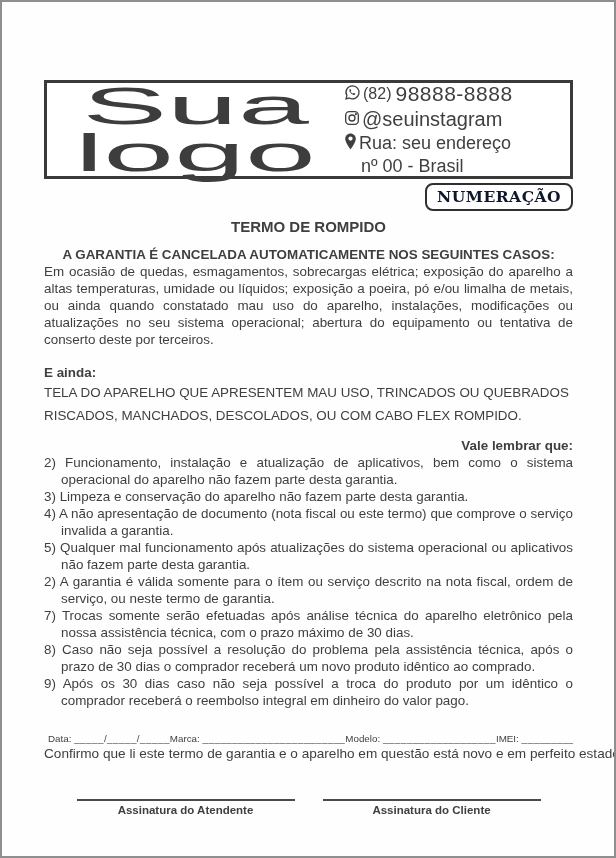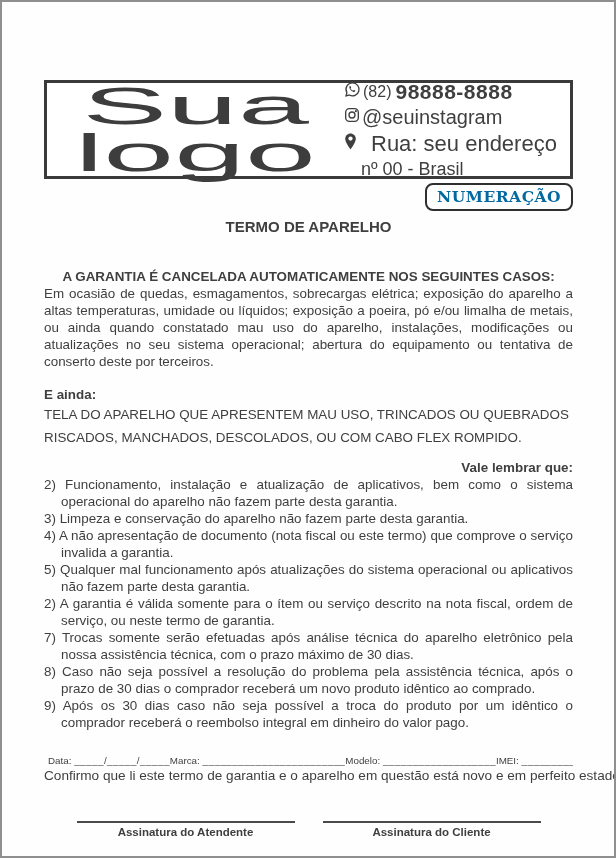--- a/index.html
+++ b/index.html
@@ -46,48 +46,48 @@
   .contact-area {
     flex:1;
     display:flex; flex-direction:column;
     justify-content:center;
     gap:2px;
     padding-right:4px;
   }
   .contact-line { display:flex; align-items:center; white-space:nowrap; }
   .contact-line svg { flex:0 0 auto; margin-right:2px; }
   .phone-prefix { font-size:16px; }
-  .phone-number { font-size:21px; margin-left:4px; letter-spacing:0.5px;font-weight:bold; }
+  .phone-number { font-size:21px; margin-left:4px; letter-spacing:0.5px; }
   .instagram-handle { font-size:20px; }
-  .address-text { font-size:22px;margin-left:12px; }
+  .address-text { font-size:18px; }
   .address-line2 { font-size:18px; padding-left:17px; }
 
   
   .badge-row { display:flex; justify-content:flex-end; margin-top:4px; }
   .badge {
     border:2.5px solid #2f2f2f;
     border-radius:8px;
     padding:2px 10px 3px;
     font-family:"DejaVu Serif", serif;
     font-weight:bold;
     font-size:15.5px;
     letter-spacing:0.5px;
-    color:#0369a1;
+    color:#0f172a;
     background:#fff;
   }
 
   
   .doc-title {
     margin-top:7px;
     text-align:center;
     font-weight:bold;
     font-size:15px;
   }
   .section-heading-center {
-    margin-top:33px;
+    margin-top:11px;
     text-align:center;
     font-weight:bold;
     font-size:13.4px;
     line-height:17px;
   }
   .body-par {
     font-size:13.4px;
     line-height:17px;
     text-align:justify;
   }
@@ -189,21 +189,21 @@
         <div class="contact-line">
           <span class="address-line2">nº 00 - Brasil</span>
         </div>
       </div>
     </div>
 
     <div class="badge-row">
       <span class="badge">NUMERAÇÃO</span>
     </div>
 
-    <div class="doc-title">TERMO DE APARELHO</div>
+    <div class="doc-title">TERMO DE ROMPIDO</div>
 
     <div class="section-heading-center">A GARANTIA É CANCELADA AUTOMATICAMENTE NOS SEGUINTES CASOS:</div>
     <div class="body-par">Em ocasião de quedas, esmagamentos, sobrecargas elétrica; exposição do aparelho a altas temperaturas, umidade ou líquidos; exposição a poeira, pó e/ou limalha de metais, ou ainda quando constatado mau uso do aparelho, instalações, modificações ou atualizações no seu sistema operacional; abertura do equipamento ou tentativa de conserto deste por terceiros.</div>
 
     <div class="inline-heading">E ainda:</div>
     <div class="upper-par">TELA DO APARELHO QUE APRESENTEM MAU USO, TRINCADOS OU QUEBRADOS RISCADOS, MANCHADOS, DESCOLADOS, OU COM CABO FLEX ROMPIDO.</div>
 
     <div class="inline-heading tight">Vale lembrar que:</div>
     <div class="list">
       <div class="list-item">2) Funcionamento, instalação e atualização de aplicativos, bem como o sistema operacional do aparelho não fazem parte desta garantia.</div>

